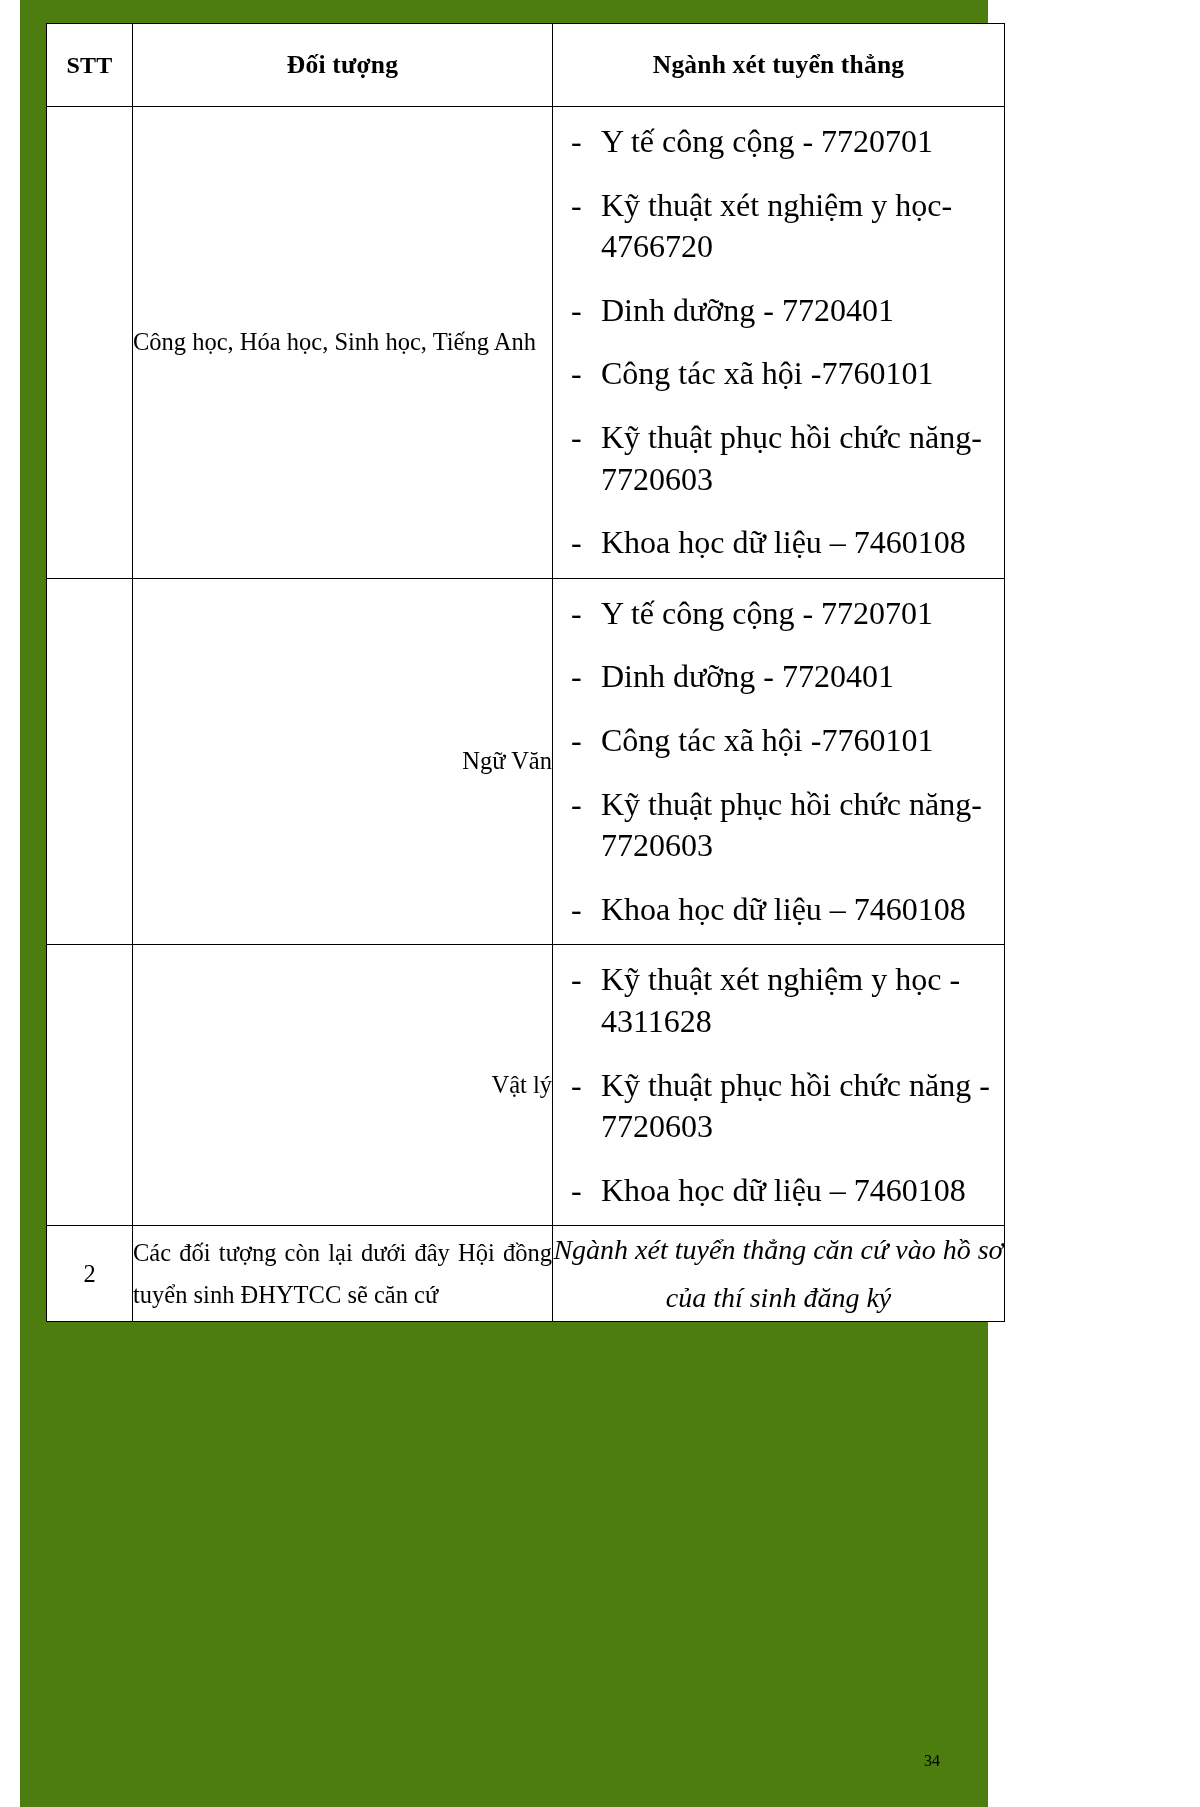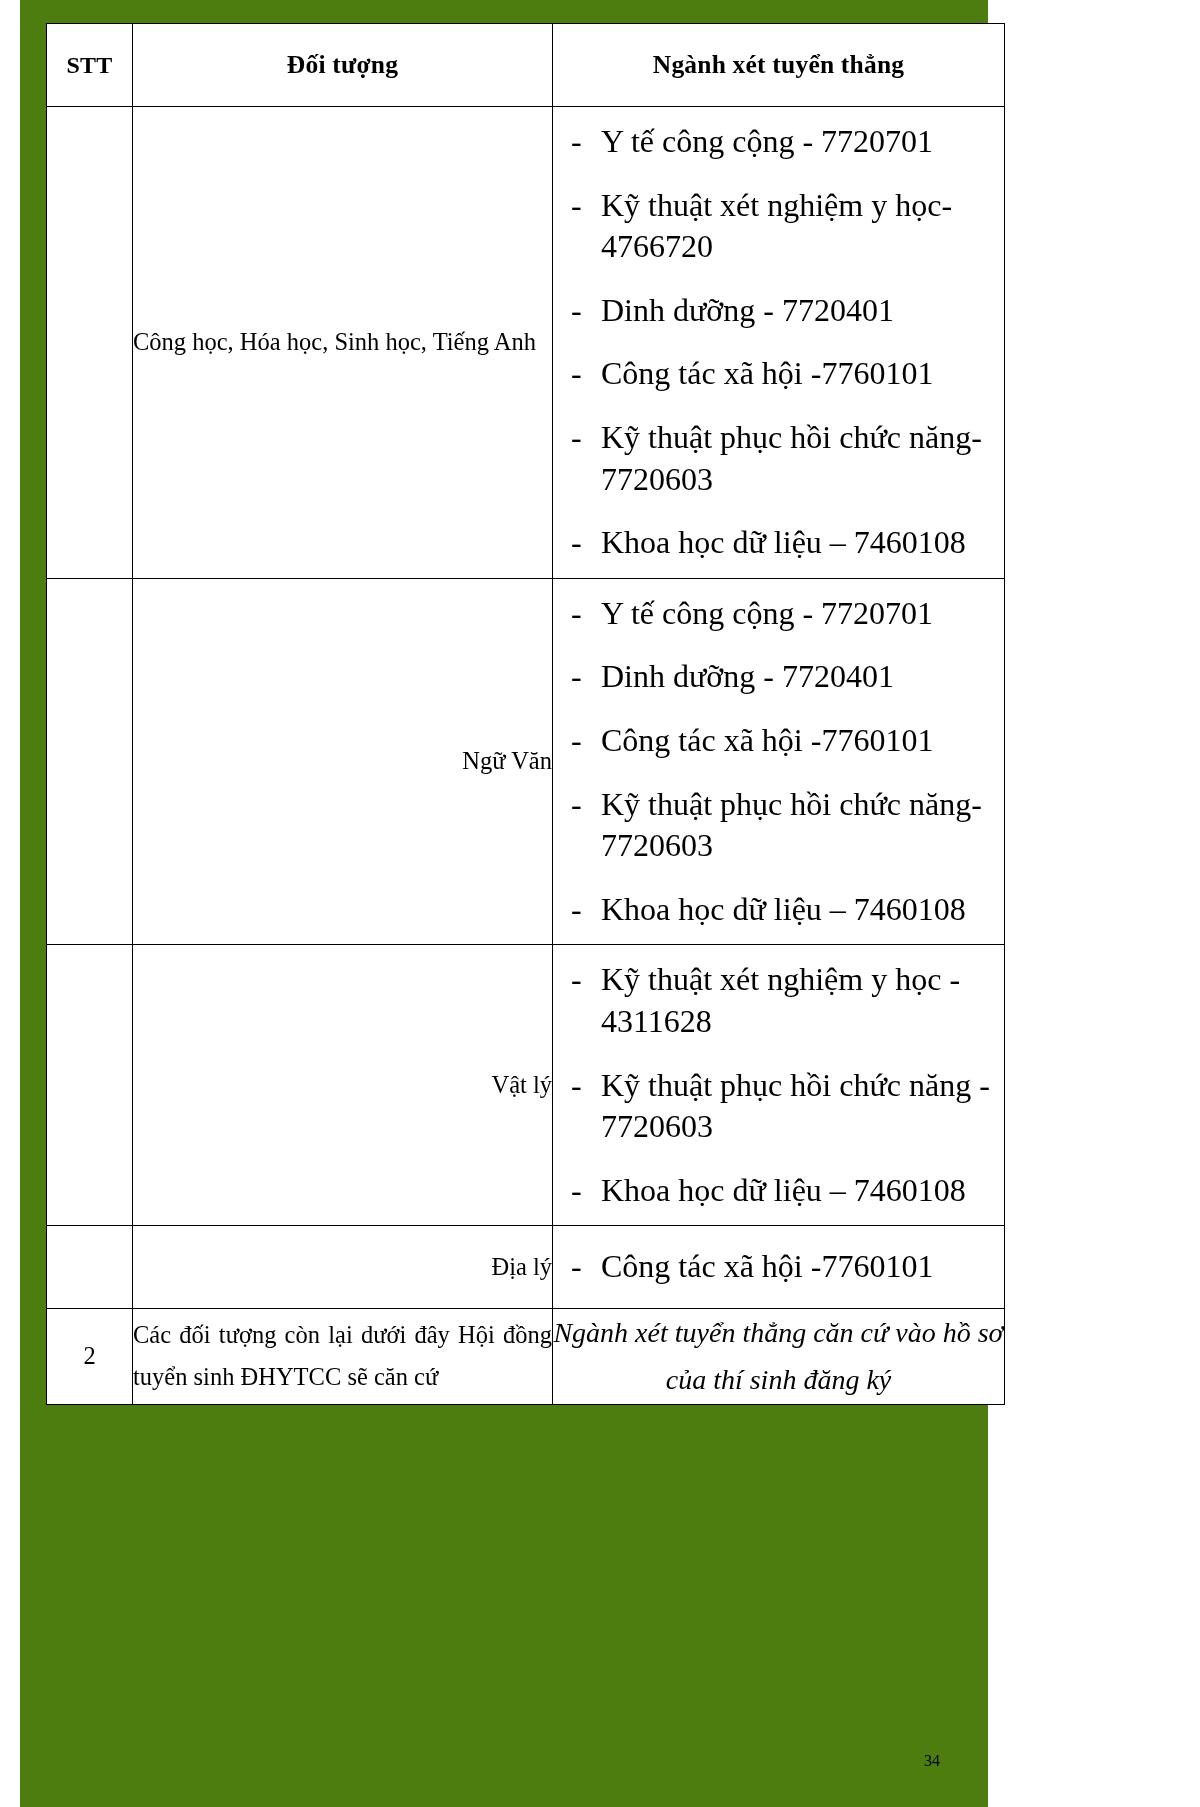--- a/index.html
+++ b/index.html
@@ -179,29 +179,20 @@
         <td>
           <ul class="maj-list">
             <li>Kỹ thuật xét nghiệm y học - 4311628</li>
             <li>Kỹ thuật phục hồi chức năng - 7720603</li>
             <li>Khoa học dữ liệu – 7460108</li>
           </ul>
         </td>
       </tr>
 
 
-      <tr>
-        <td class="stt-cell empty"></td>
-        <td class="cell-pad obj-cell obj-center">Địa lý</td>
-        <td>
-          <ul class="maj-list tight">
-            <li>Công tác xã hội -7760101</li>
-          </ul>
-        </td>
-      </tr>
 
       <tr>
         <td class="stt-cell">2</td>
         <td class="cell-pad obj-cell obj-justify">Các đối tượng còn lại dưới đây Hội đồng tuyển sinh ĐHYTCC sẽ căn cứ</td>
         <td class="note-cell">Ngành xét tuyển thẳng căn cứ vào hồ sơ của thí sinh đăng ký</td>
       </tr>
 
     </tbody>
   </table>
 

